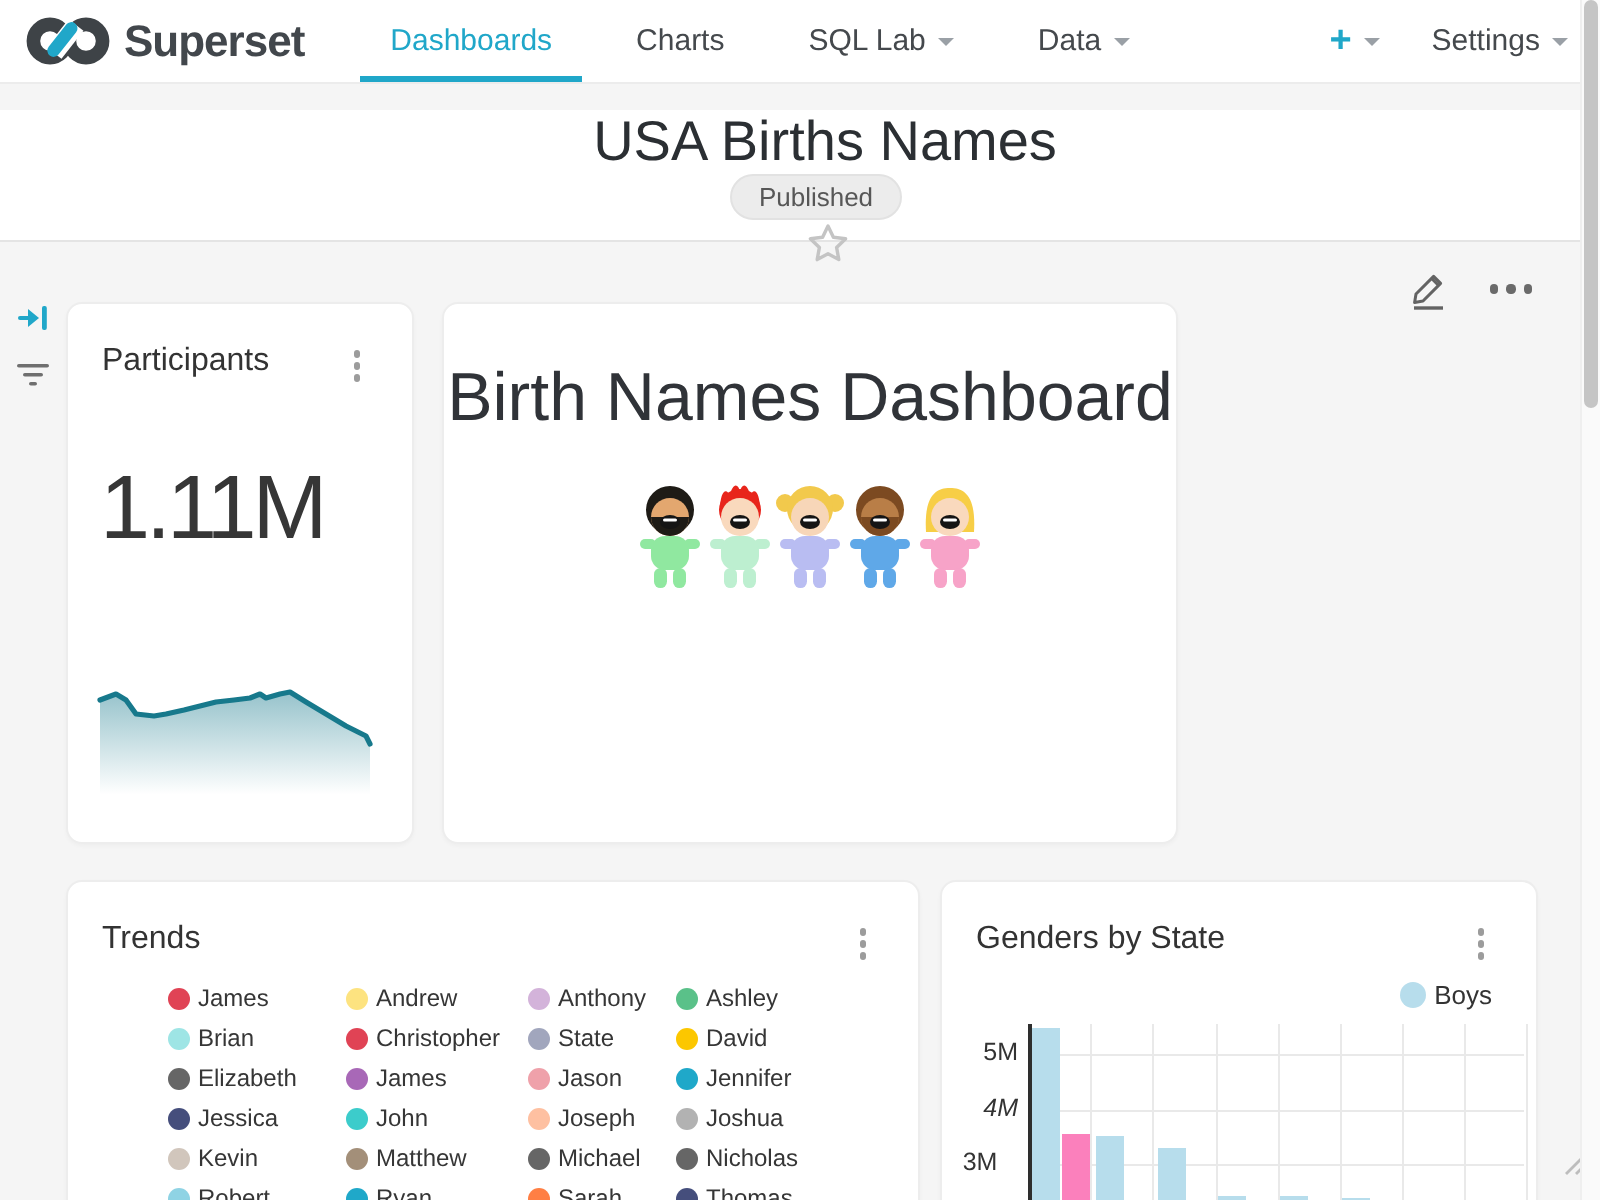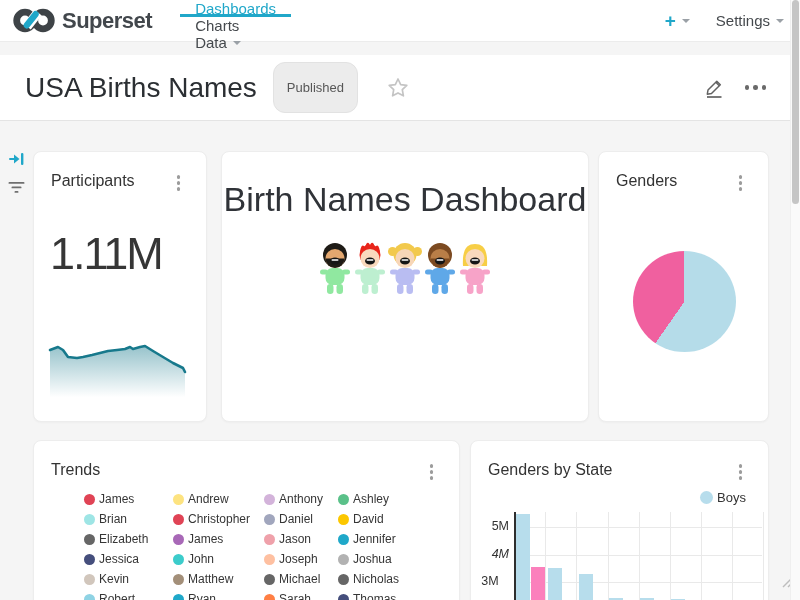--- a/index.html
+++ b/index.html
@@ -5,38 +5,38 @@
   * { margin:0; padding:0; box-sizing:border-box; }
   html,body { background:#fff; }
   body { font-family:"Liberation Sans", sans-serif; }
   #app { position:relative; width:800px; height:600px; overflow:hidden; background:#F5F5F5; }
 
   
   .navbar { position:absolute; top:0; left:0; width:800px; height:42px; background:#fff;
             border-bottom:1px solid #ececec; display:flex; align-items:center; z-index:5; }
   .brand { display:flex; align-items:center; gap:7px; padding-left:13px; cursor:pointer; }
   .brand-name { font-size:22px; font-weight:bold; color:#42474C; letter-spacing:-0.5px; }
-  .nav-items { display:flex; margin-left:22px; height:100%; align-items:stretch;flex-direction:column; }
+  .nav-items { display:flex; margin-left:22px; height:100%; align-items:stretch; }
   .nav-item { position:relative; display:flex; align-items:center; padding:0 21px; font-size:15px;
               color:#45494d; cursor:pointer; text-decoration:none; }
   .nav-item.active { color:#20A7C9; }
   .nav-item.active::after { content:""; position:absolute; left:6px; right:6px; bottom:0; height:3px; background:#20A7C9; }
   .nav-right { margin-left:auto; display:flex; align-items:center; gap:26px; padding-right:16px; }
   .plus-btn-wrap, .settings-wrap { display:flex; align-items:center; cursor:pointer; }
   .plus { color:#20A7C9; font-weight:bold; font-size:19px; line-height:1; }
   .settings-wrap { font-size:15px; color:#45494d; }
   .caret { width:0; height:0; border-left:4px solid transparent; border-right:4px solid transparent;
            border-top:4.5px solid #9aa0a6; display:inline-block; margin-left:6px; }
 
   
   .dash-header { position:absolute; top:55px; left:0; width:800px; height:66px; background:#fff;
-                 border-bottom:1px solid #e4e4e4; display:flex; align-items:center; z-index:4; }
+                 border-bottom:1px solid #e4e4e4; display:flex; align-items:center; z-index:4;flex-direction:column; }
   .dash-title { font-size:28px; font-weight:normal; color:#2b2f33; margin-left:25px; }
   .badge { margin-left:16px; background:#ECECEC; border:1px solid #E2E2E2; color:#575757; font-size:13px;
-           padding:17px 13px; border-radius:12px; cursor:pointer; }
+           padding:3px 13px; border-radius:12px; cursor:pointer; }
   .star-wrap { margin-left:28px; cursor:pointer; display:flex; }
   .header-actions { margin-left:auto; display:flex; align-items:center; gap:16px; margin-right:30px; }
   .ellipsis { display:flex; gap:4px; cursor:pointer; padding:4px; }
   .ellipsis .edot { width:4.5px; height:4.5px; border-radius:50%; background:#6a6a6a; }
 
   
   .filterbar-icon { position:absolute; cursor:pointer; }
   #filter-expand { left:8px; top:151px; }
   #filter-funnel { left:8px; top:181px; }
 
@@ -106,20 +106,24 @@
         <path d="M13.8 18.3 L22.6 7.2" stroke="#20A7C9" stroke-width="6.3" stroke-linecap="round" fill="none"></path>
       </svg>
       <span class="brand-name">Superset</span>
     </div>
     <nav class="nav-items" id="nav-items">
         <a class="nav-item active">
           <span class="nav-label">Dashboards</span>
         </a>
         <a class="nav-item">
           <span class="nav-label">Charts</span>
+        </a>
+        <a class="nav-item">
+          <span class="nav-label">SQL Lab</span>
+          <span class="caret"></span>
         </a>
         <a class="nav-item">
           <span class="nav-label">Data</span>
           <span class="caret"></span>
         </a>
       </nav>
     <div class="nav-right">
       <div class="plus-btn-wrap">
         <span class="plus">+</span>
         <span class="caret"></span>
@@ -249,29 +253,20 @@
           <rect x="13.5" y="19.2" width="7" height="1.6" rx="0.8" fill="#fff"></rect>
           <rect x="2" y="29.5" width="8" height="5" rx="2.5" fill="#F7A3C8"></rect>
           <rect x="24" y="29.5" width="8" height="5" rx="2.5" fill="#F7A3C8"></rect>
           <rect x="7.5" y="28" width="19" height="17" rx="7" fill="#F7A3C8"></rect>
           <rect x="9" y="44" width="6.5" height="10" rx="3.2" fill="#F7A3C8"></rect>
           <rect x="18.5" y="44" width="6.5" height="10" rx="3.2" fill="#F7A3C8"></rect>
         </svg>
       </div>
   </section>
 
-  <section class="card" id="card-genders">
-    <h3 class="card-title">Genders</h3>
-    <div class="kebab">
-      <span class="dot"></span>
-        <span class="dot"></span>
-        <span class="dot"></span>
-    </div>
-    <div class="pie" id="genders-pie" style="background: conic-gradient(rgb(181, 220, 233) 0deg, rgb(181, 220, 233) 214.9deg, rgb(240, 96, 159) 214.9deg, rgb(240, 96, 159) 360deg);"></div>
-  </section>
 
   <section class="card" id="card-trends">
     <h3 class="card-title">Trends</h3>
     <div class="kebab">
       <span class="dot"></span>
         <span class="dot"></span>
         <span class="dot"></span>
     </div>
     <div class="trends-legend" id="trends-legend">
         <div class="legend-item">
@@ -293,21 +288,21 @@
         <div class="legend-item">
     <span class="legend-dot" style="background: rgb(158, 229, 229);"></span>
     <span class="legend-label">Brian</span>
   </div>
         <div class="legend-item">
     <span class="legend-dot" style="background: rgb(224, 67, 85);"></span>
     <span class="legend-label">Christopher</span>
   </div>
         <div class="legend-item">
     <span class="legend-dot" style="background: rgb(161, 166, 189);"></span>
-    <span class="legend-label">Daniel</span>
+    <span class="legend-label">State</span>
   </div>
         <div class="legend-item">
     <span class="legend-dot" style="background: rgb(252, 199, 0);"></span>
     <span class="legend-label">David</span>
   </div>
         <div class="legend-item">
     <span class="legend-dot" style="background: rgb(102, 102, 102);"></span>
     <span class="legend-label">Elizabeth</span>
   </div>
         <div class="legend-item">

